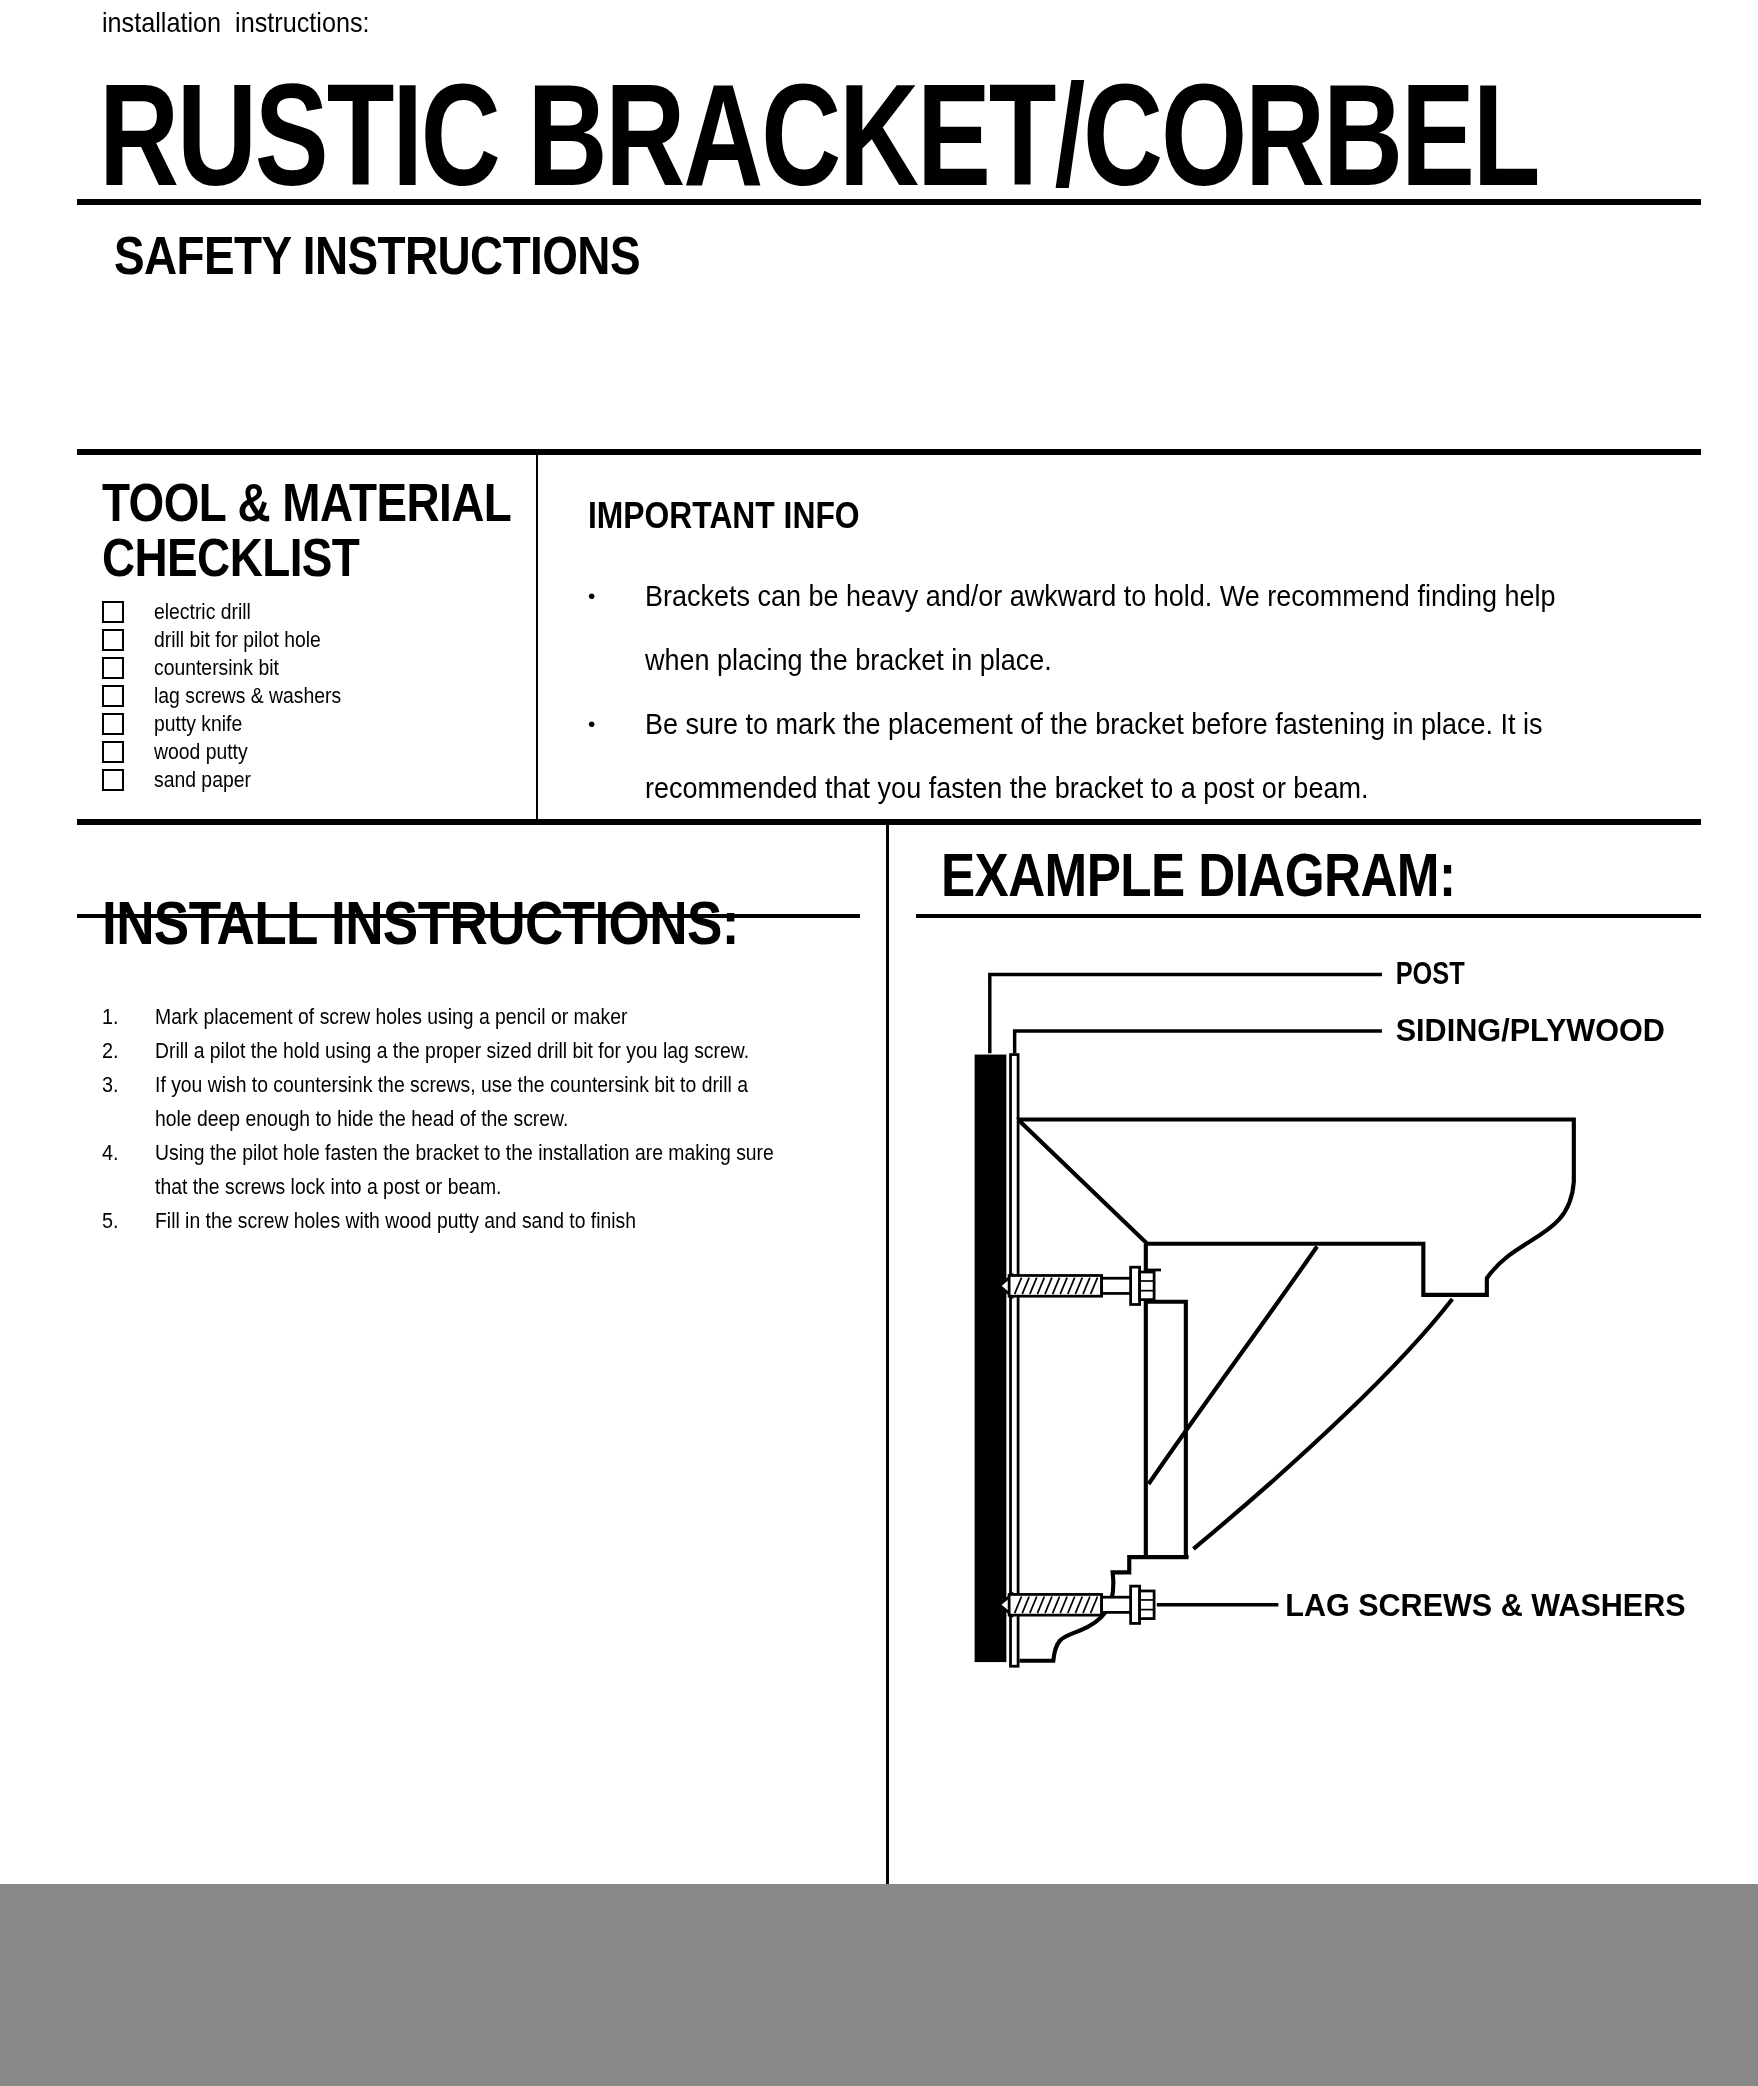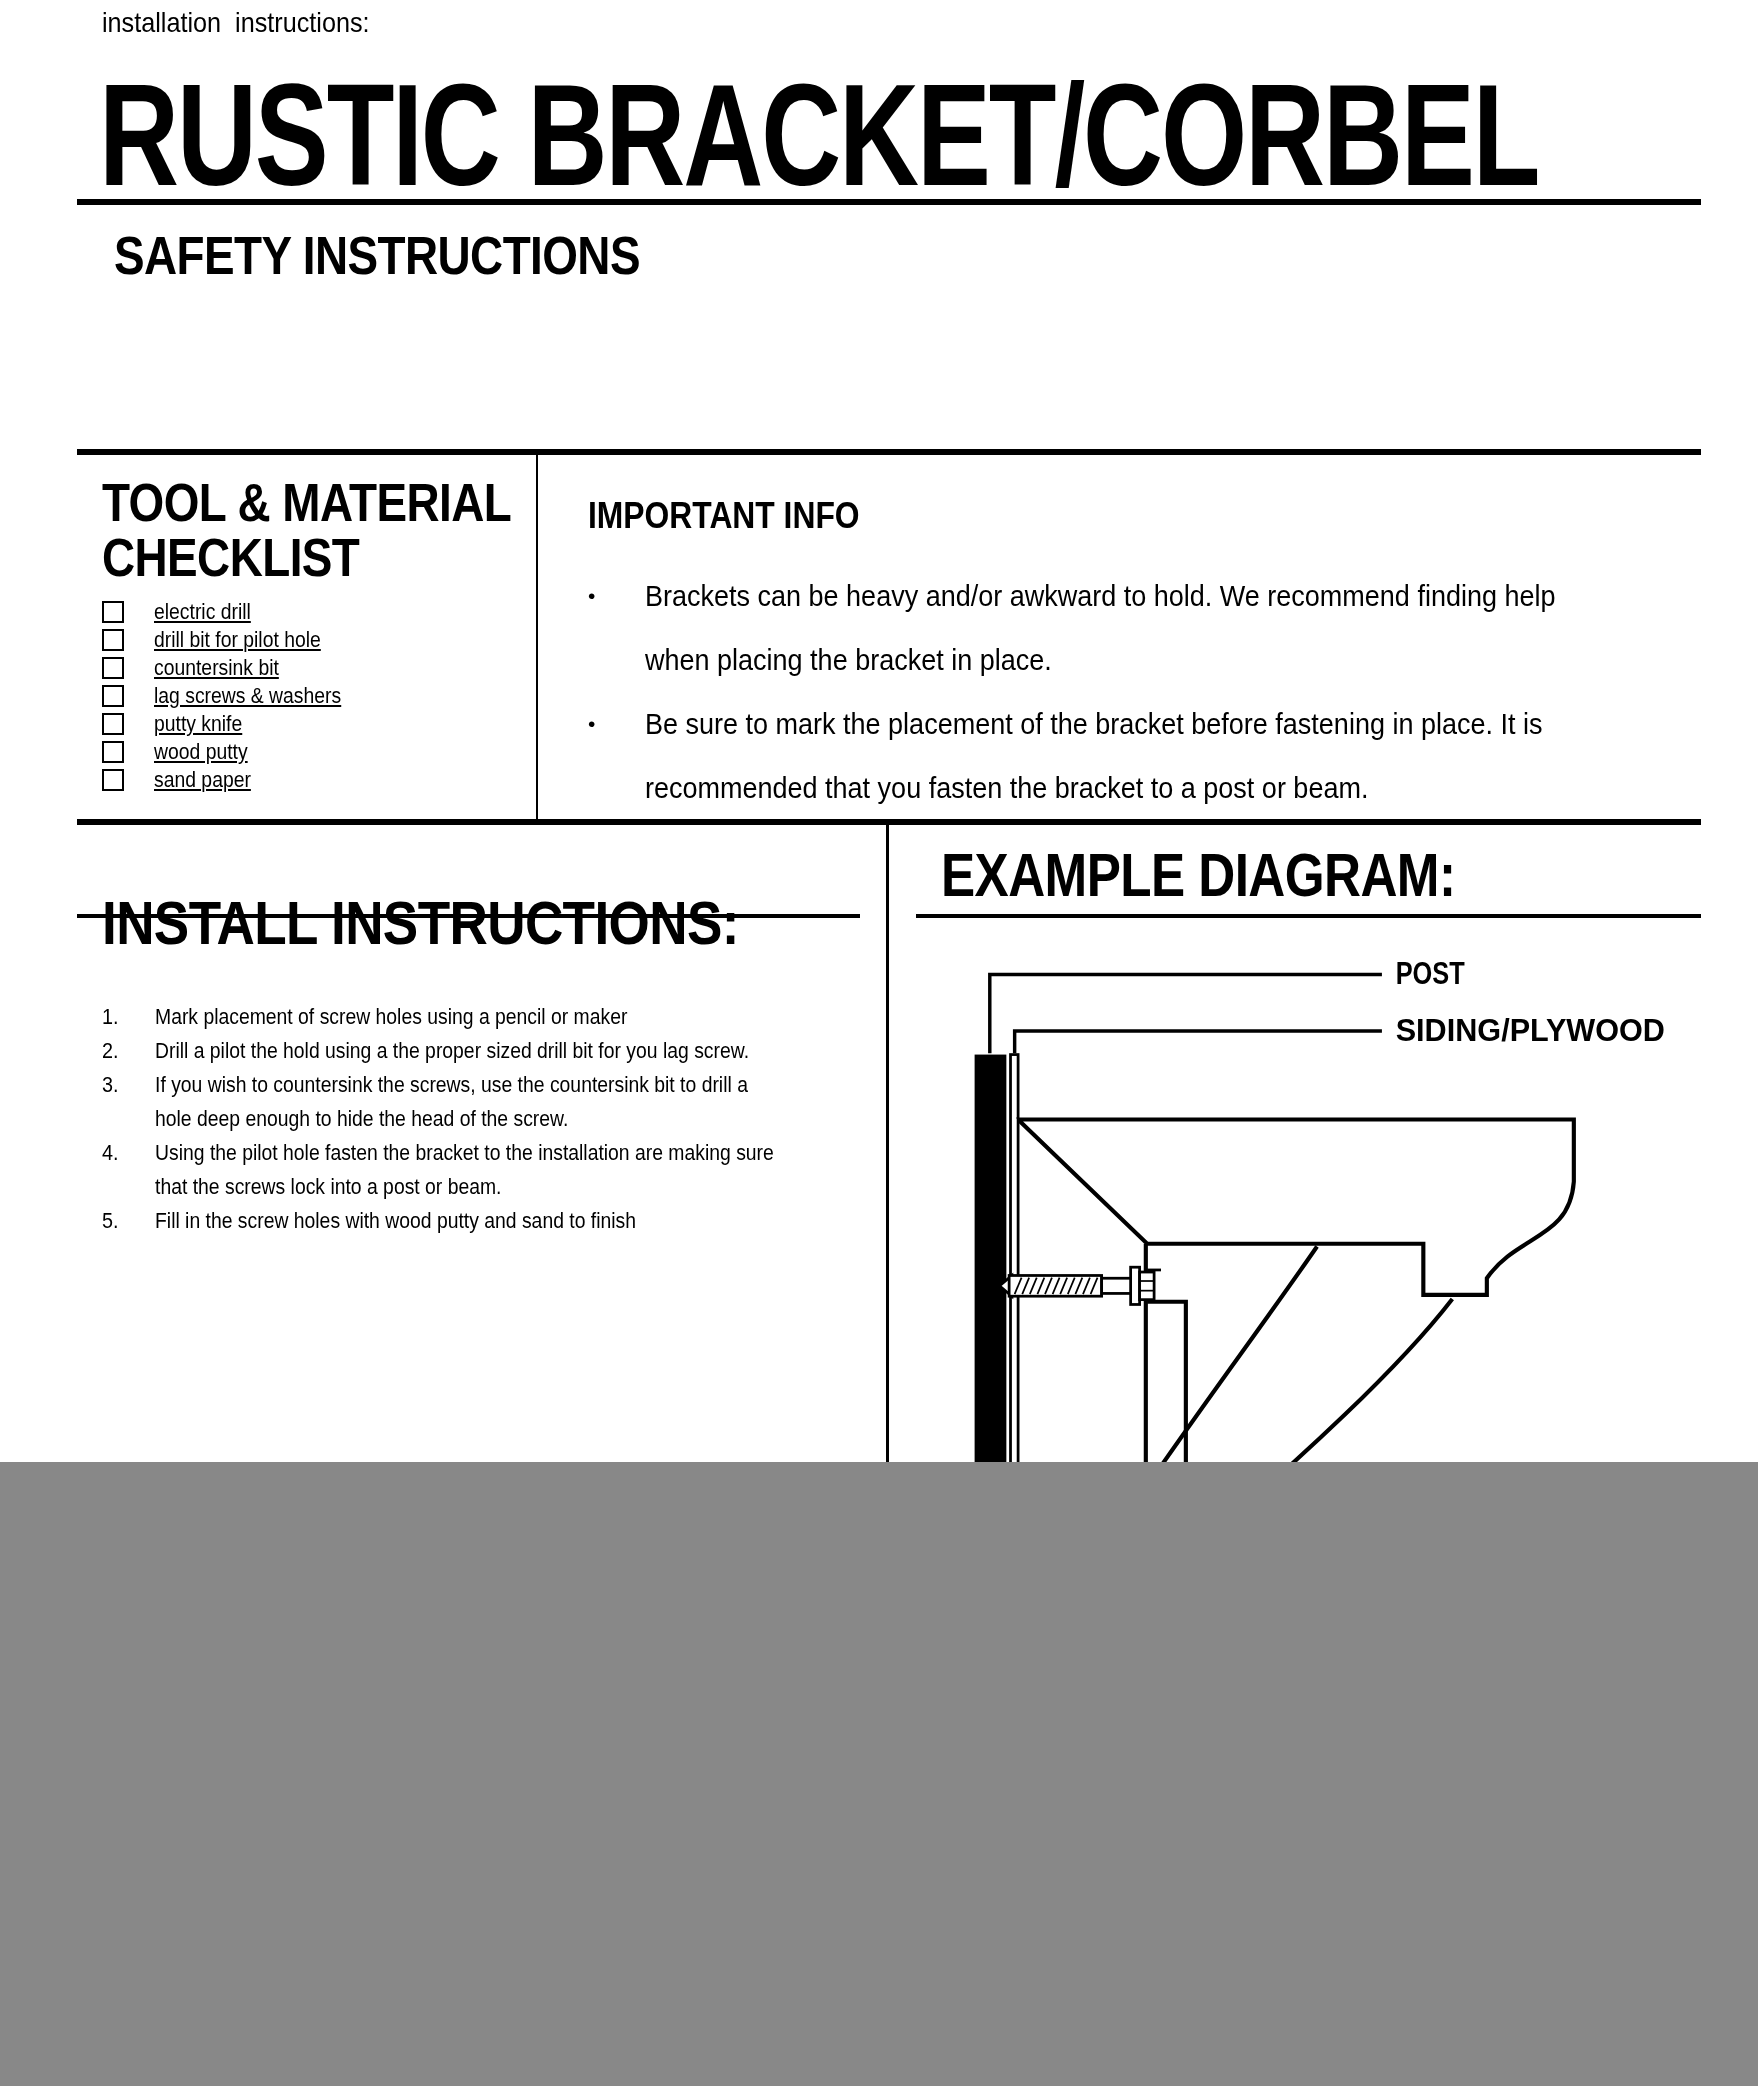--- a/index.html
+++ b/index.html
@@ -1,17 +1,17 @@
 <!DOCTYPE html>
 <html style="font-size:11px"><head>
 <meta charset="utf-8">
 <style>
   html,body{margin:0;padding:0;background:#888;}
   .page{
-    position:relative;width:1758px;height:1462px;background:#ffffff;
+    position:relative;width:1758px;height:1884px;background:#ffffff;
     font-family:"Liberation Sans", sans-serif;color:#000;overflow:hidden;
   }
   .rule{position:absolute;background:#000;}
   
   .kicker{
     position:absolute;left:102px;top:7px;font-size:28px;white-space:pre;
     transform:scaleX(0.9);transform-origin:0 0;
   }
   .doc-title{
     position:absolute;left:99px;top:64px;font-size:144px;font-weight:bold;
@@ -31,21 +31,21 @@
     font-size:37px;font-weight:bold;line-height:1.05;margin:0;
     white-space:nowrap;transform:scaleX(0.86);transform-origin:0 0;
   }
   
   .safety{position:absolute;left:114px;top:228px;}
   .safety-lines{margin-top:16.6px;font-size:28px;line-height:36px;}
   .safety-lines p{margin:0;white-space:nowrap;transform:scaleX(0.84);transform-origin:0 0;}
   
   .checklist{position:absolute;left:102px;top:475px;}
   .check-rows{margin-top:12.4px;}
-  .check-row{display:flex;align-items:center;height:28px;text-decoration:underline;}
+  .check-row{display:flex;align-items:center;height:28px;}
   .checkbox{width:18px;height:18px;border:2.1px solid #000;margin-right:30px;flex:0 0 auto;}
   .check-label{font-size:22px;white-space:nowrap;transform:scaleX(0.88);transform-origin:0 0;}
   
   .important{position:absolute;left:588px;top:497px;}
   .bullets{margin-top:28px;font-size:30px;}
   .bullet-row{display:flex;}
   .bullet-dot{flex:0 0 57px;font-size:21px;line-height:64px;}
   .bullet-lines div{line-height:64px;white-space:nowrap;transform:scaleX(0.9);transform-origin:0 0;}
   
   .install{position:absolute;left:102px;top:892px;}

